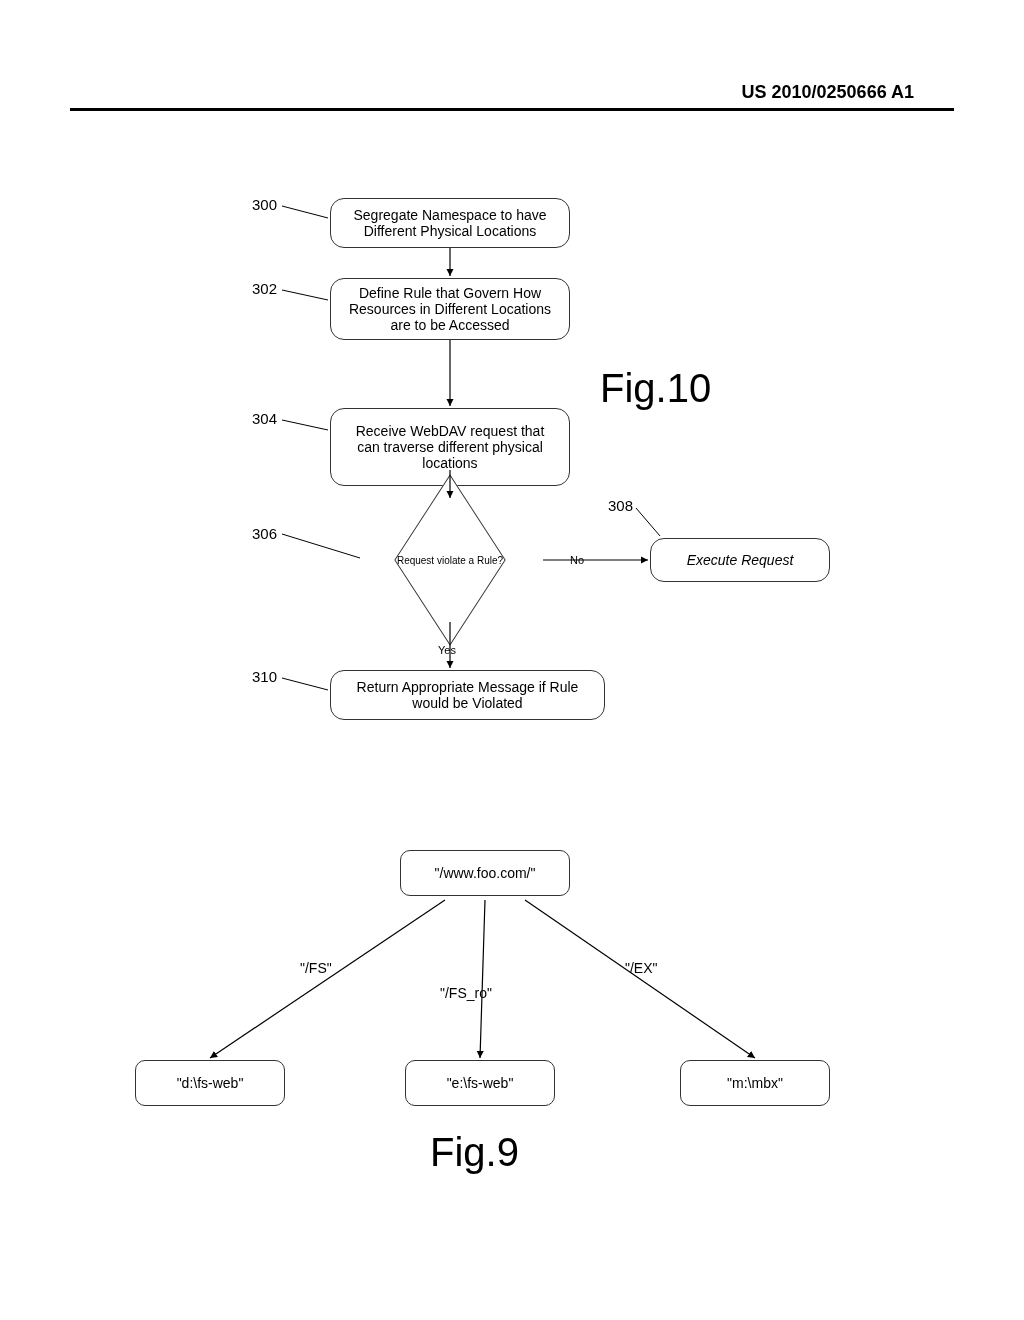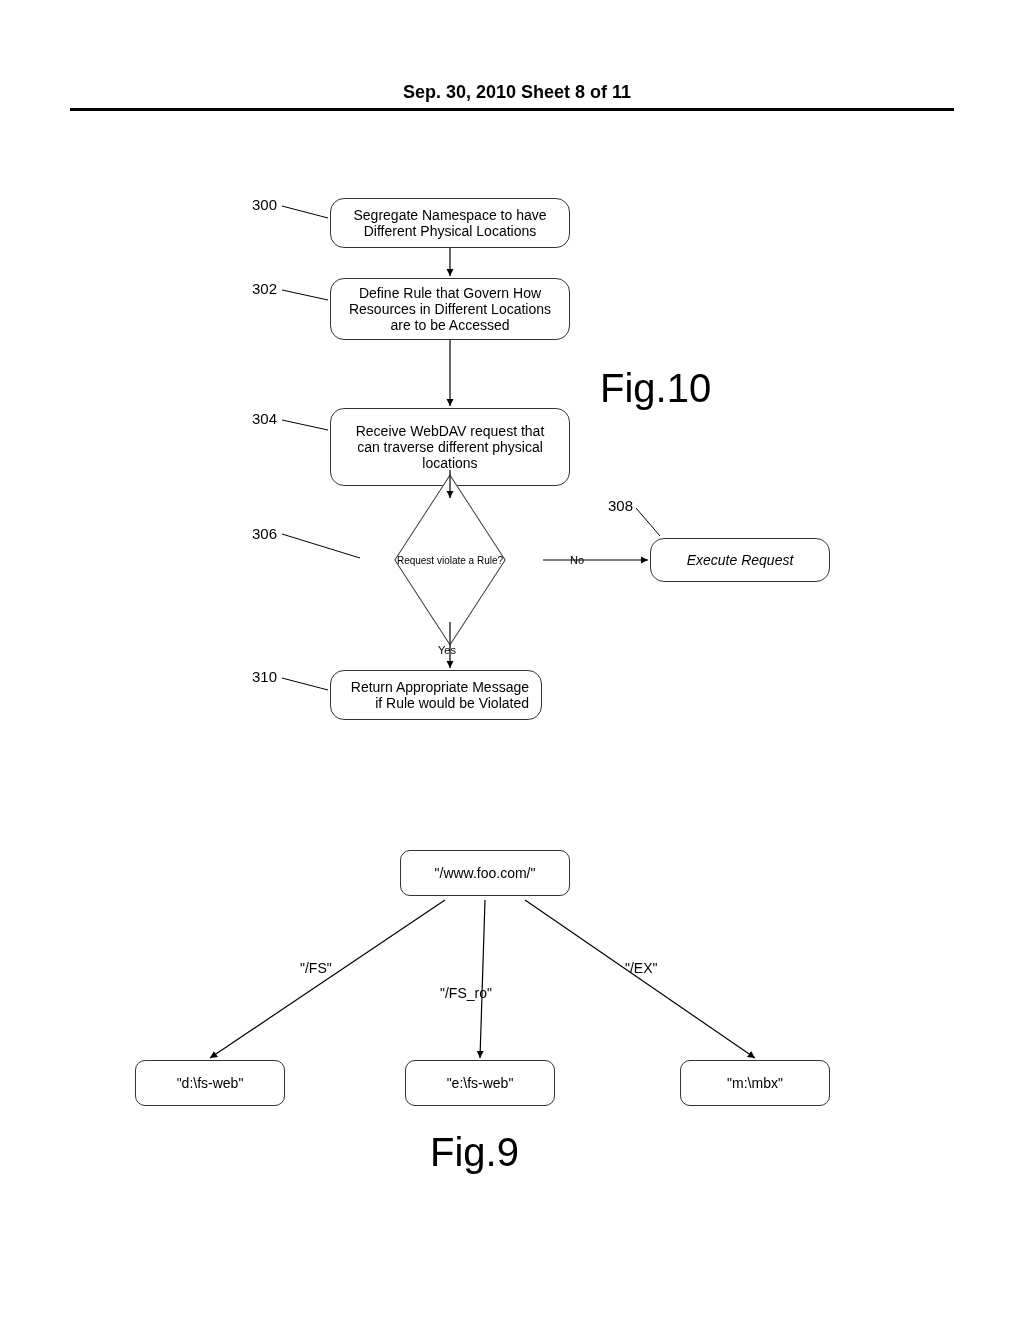--- a/index.html
+++ b/index.html
@@ -101,21 +101,21 @@
   }
   .edge-label {
     position: absolute;
     font-size: 14px;
   }
 </style>
 </head>
 <body>
 
 <div class="header">
-  <div class="center">Sep. 30, 2010  Sheet 8 of 11</div>
+  <div class="right">US 2010/0250666 A1</div>
 </div>
 <div class="hr"></div>
 
 <div class="figlabel" style="left:600px; top:366px;">
   <span>Fig.10</span>
 </div>
 
 <div class="box" style="left:330px; top:198px; width:240px; height:50px;">
   <span>Segregate Namespace to have Different Physical Locations</span>
 </div>
@@ -137,21 +137,21 @@
   </div>
   <div class="diamond-text">Request violate a Rule?</div>
 </div>
 <div class="ref" style="left:252px; top:525px;">306</div>
 
 <div class="box" style="left:650px; top:538px; width:180px; height:44px;font-style:italic;">
   <span>Execute Request</span>
 </div>
 <div class="ref" style="left:608px; top:497px;">308</div>
 
-<div class="box" style="left:330px; top:670px; width:212px; height:50px;text-align:right;">
+<div class="box" style="left:330px; top:670px; width:275px; height:50px;">
   <span>Return Appropriate Message if Rule would be Violated</span>
 </div>
 <div class="ref" style="left:252px; top:668px;">310</div>
 
 <div class="small-label" style="left:570px; top:554px;">No</div>
 <div class="small-label" style="left:438px; top:644px;">Yes</div>
 
 <div class="treebox" style="left:400px; top:850px; width:170px;">
   <span>"/www.foo.com/"</span>
 </div>

